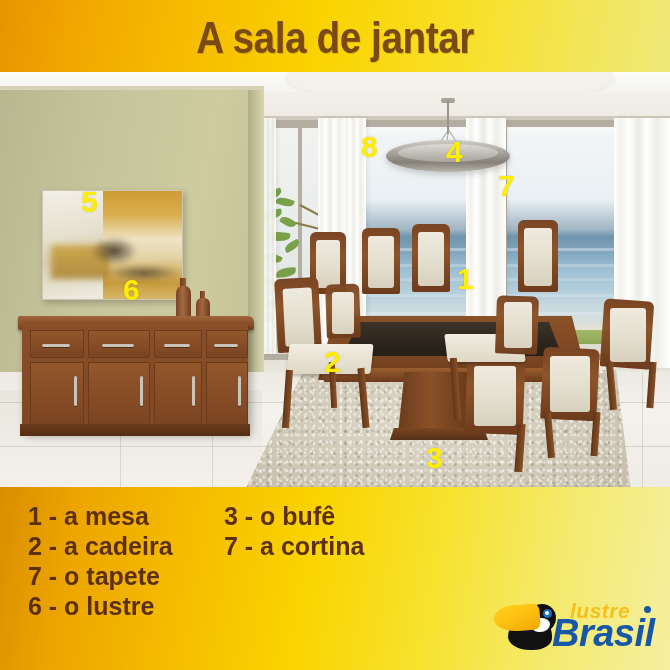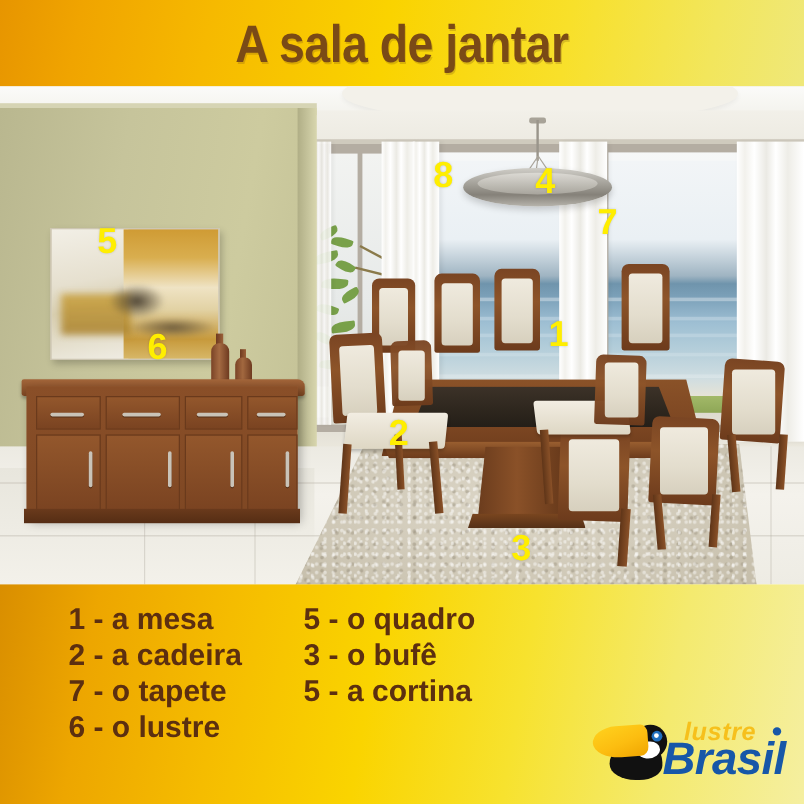--- a/index.html
+++ b/index.html
@@ -390,21 +390,20 @@
   .legend-cols {
     position:absolute; left:0; top:0; width:670px; height:135px;
   }
   .legend-col {
     position:absolute;
     font-family:"Liberation Sans", sans-serif;
     font-weight:bold;
     font-size:25px;
     line-height:30px;
     color:#5c2f10;
-    margin-left:29px;
   }
   .legend-col.col1 { left:28px; top:14px; }
   .legend-col.col2 { left:224px; top:14px; }
   .legend-row { white-space:nowrap; }
 
   
   .logo {
     position:absolute; left:494px; top:596px; width:162px; height:58px;
   }
   .toucan-body {
@@ -628,23 +627,22 @@
 
   <div class="legend-band">
     <div class="legend-cols">
       <div class="legend-col col1">
         <div class="legend-row">1 - a mesa</div>
         <div class="legend-row">2 - a cadeira</div>
         <div class="legend-row">7 - o tapete</div>
         <div class="legend-row">6 - o lustre</div>
       </div>
       <div class="legend-col col2">
-        <div class="legend-row">5 - o quadro</div>
         <div class="legend-row">3 - o bufê</div>
-        <div class="legend-row">5 - a cortina</div>
+        <div class="legend-row">7 - a cortina</div>
       </div>
     </div>
   </div>
 
   <div class="logo">
     <div class="toucan-body"></div>
     <div class="toucan-head"></div>
     <div class="toucan-cheek"></div>
     <div class="toucan-beak"></div>
     <div class="toucan-eye"></div>

